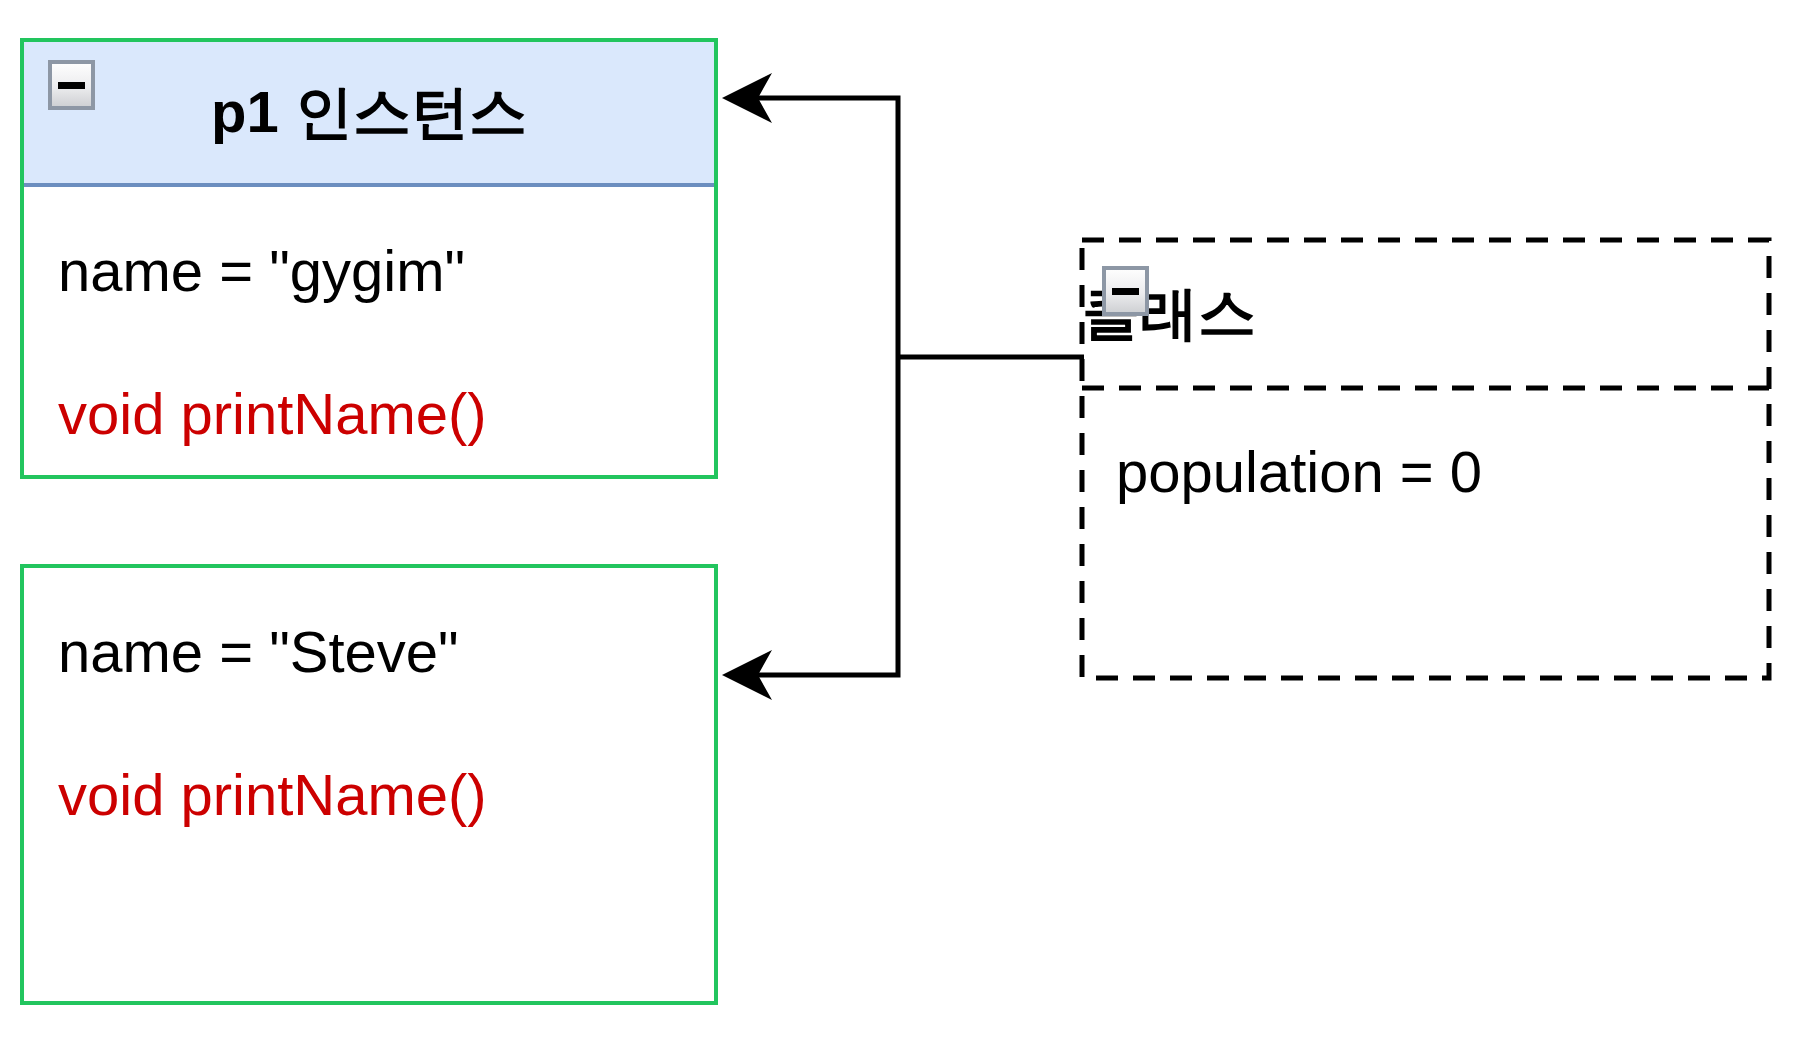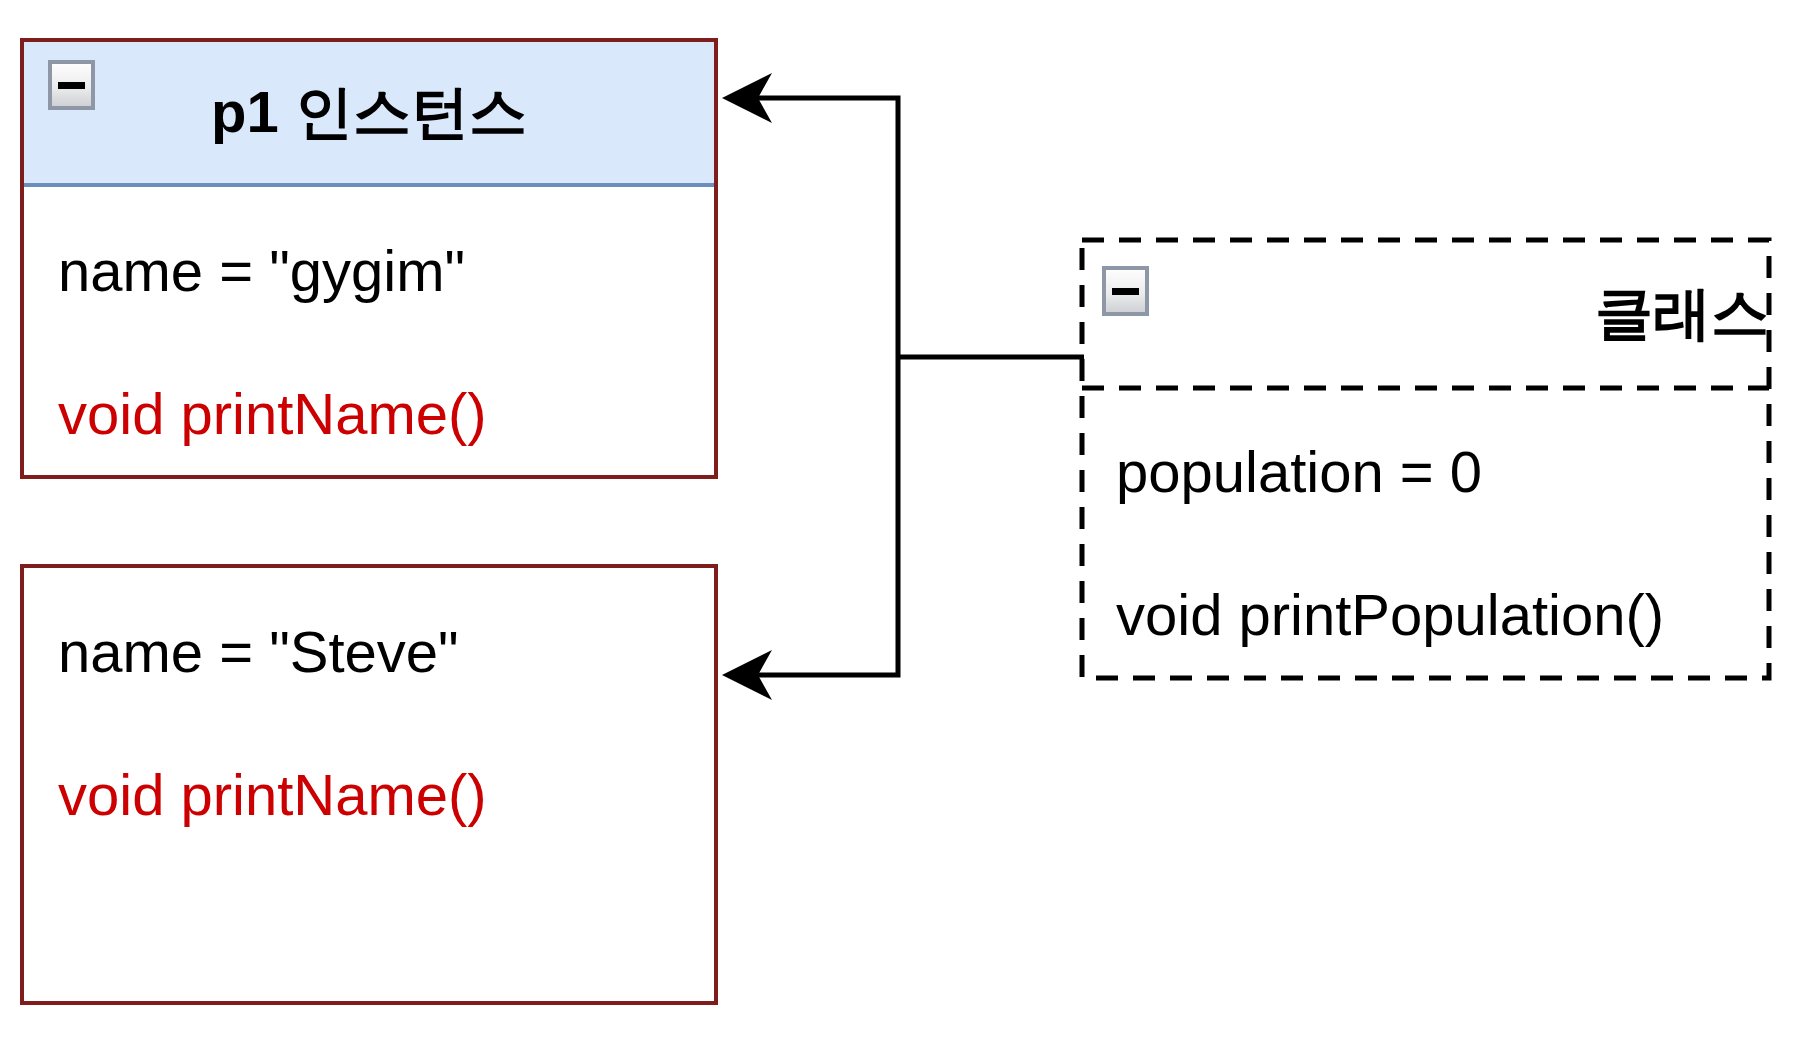--- a/index.html
+++ b/index.html
@@ -9,21 +9,21 @@
     background:#ffffff;
     font-family:"Liberation Sans","DejaVu Sans",sans-serif;
     overflow:hidden;
   }
 
   
   .inst-box {
     position:absolute;
     width:698px; height:441px;
     background:#ffffff;
-    border:4px solid #7f1d1d;
+    border:4px solid #22c55e;
     box-sizing:border-box;
   }
   .inst-box.p1 { left:20px; top:38px; }
   .inst-box.p2 { left:20px; top:564px; }
 
   .inst-box .hdr {
     position:relative;
     height:145px;
     background:#dae8fc;
     border-bottom:4px solid #6c8ebf;
@@ -35,21 +35,21 @@
   .class-box {
     position:absolute;
     left:1082px; top:240px;
     width:687px; height:438px;
     box-sizing:border-box;
     background:transparent;
   }
   .class-box .hdr {
     position:relative;
     height:148px;
-    display:flex; align-items:center; justify-content:flex-end;font-family:Liberation Mono, monospace;
+    display:flex; align-items:center; justify-content:flex-start;font-family:Liberation Mono, monospace;
   }
 
   .box-title {
     font-size:58px;
     font-weight:bold;
     color:#000000;
     white-space:pre;
   }
 
   .bdy { position:relative; }
@@ -116,21 +116,20 @@
 
   <div class="class-box">
     <div class="hdr">
       <div class="collapse-btn in-class">
         <div class="minus-bar"></div>
       </div>
       <div class="box-title">클래스</div>
     </div>
     <div class="bdy">
       <div class="bline l1">population = 0</div>
-      <div class="bline l2">void printPopulation()</div>
     </div>
   </div>
 
   <svg class="wires" viewBox="0 0 1802 1046" xmlns="http://www.w3.org/2000/svg">
 
     <rect x="1082" y="240" width="687" height="438" fill="none" stroke="#000000" stroke-width="5" stroke-dasharray="22 15"></rect>
 
     <path d="M 1082 388 H 1769" fill="none" stroke="#000000" stroke-width="5" stroke-dasharray="22 15"></path>
 
     <path d="M 757 98 H 898 V 675 H 757" fill="none" stroke="#000000" stroke-width="5"></path>

